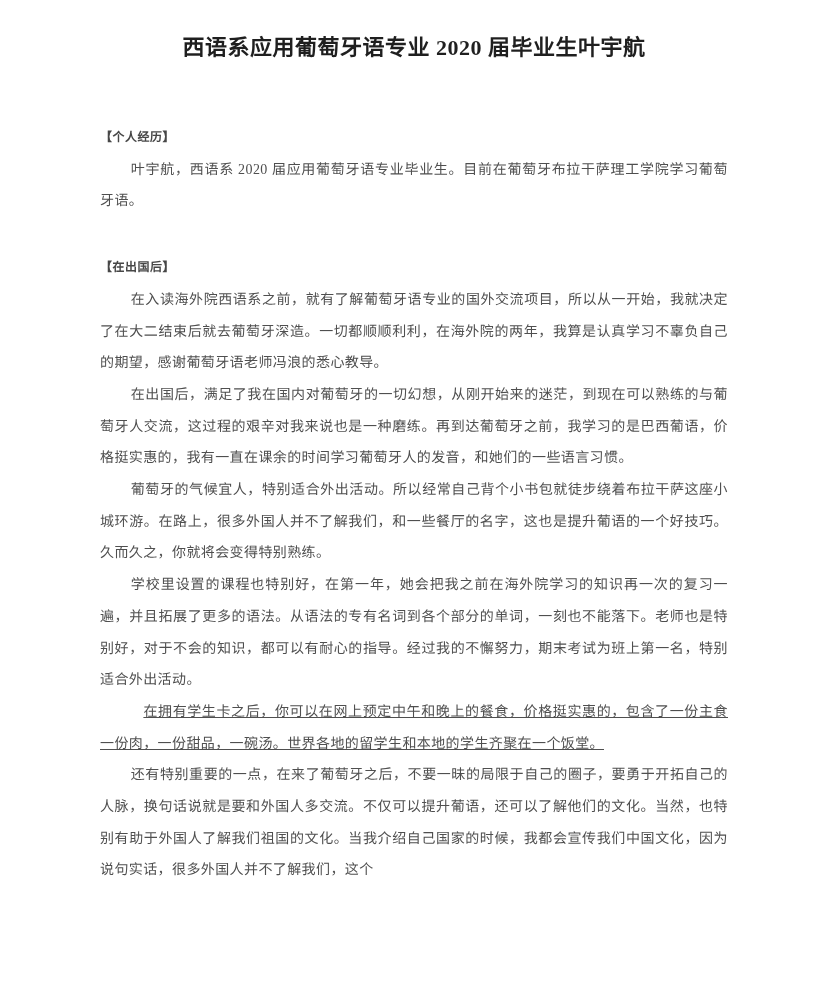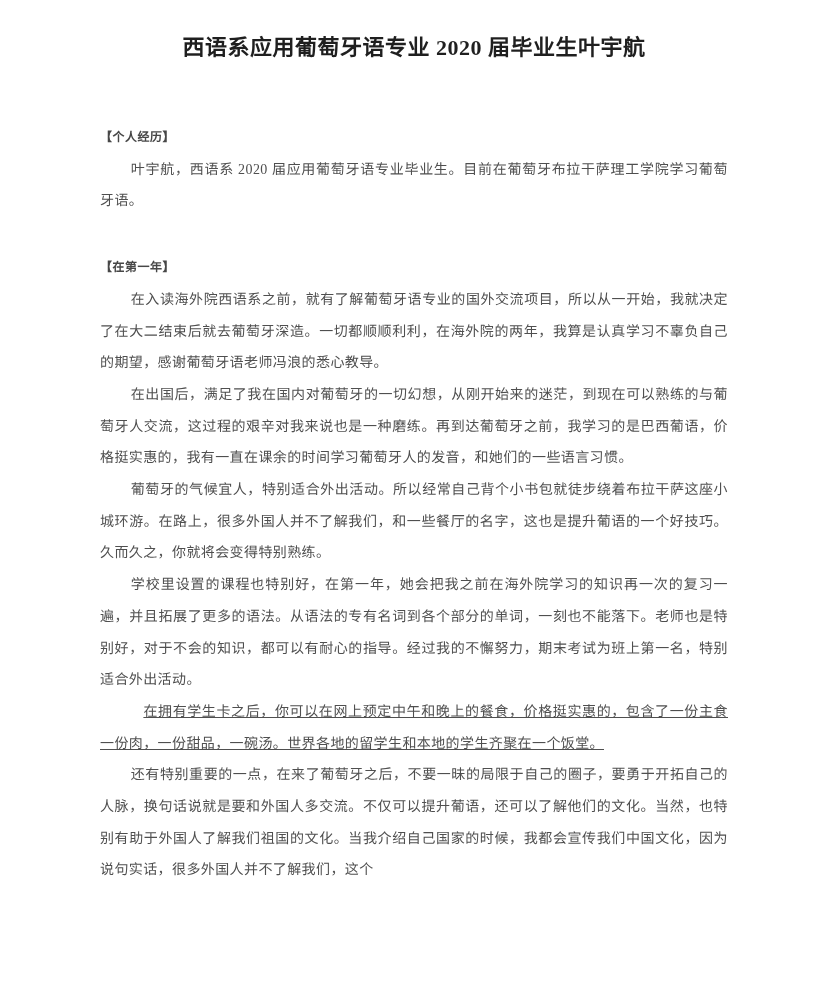--- a/index.html
+++ b/index.html
@@ -64,21 +64,21 @@
 <div class="page">
 
   <h1 class="doc-title">西语系应用葡萄牙语专业 2020 届毕业生叶宇航</h1>
 
   <section>
     <h2 class="section-header first">【个人经历】</h2>
     <p class="para">叶宇航，西语系 2020 届应用葡萄牙语专业毕业生。目前在葡萄牙布拉干萨理工学院学习葡萄牙语。</p>
   </section>
 
   <section>
-    <h2 class="section-header second">【在第一年】</h2>
+    <h2 class="section-header second">【在出国后】</h2>
     <p class="para">在入读海外院西语系之前，就有了解葡萄牙语专业的国外交流项目，所以从一开始，我就决定了在大二结束后就去葡萄牙深造。一切都顺顺利利，在海外院的两年，我算是认真学习不辜负自己的期望，感谢葡萄牙语老师冯浪的悉心教导。</p>
     <p class="para">在出国后，满足了我在国内对葡萄牙的一切幻想，从刚开始来的迷茫，到现在可以熟练的与葡萄牙人交流，这过程的艰辛对我来说也是一种磨练。再到达葡萄牙之前，我学习的是巴西葡语，价格挺实惠的，我有一直在课余的时间学习葡萄牙人的发音，和她们的一些语言习惯。</p>
     <p class="para">葡萄牙的气候宜人，特别适合外出活动。所以经常自己背个小书包就徒步绕着布拉干萨这座小城环游。在路上，很多外国人并不了解我们，和一些餐厅的名字，这也是提升葡语的一个好技巧。久而久之，你就将会变得特别熟练。</p>
     <p class="para">学校里设置的课程也特别好，在第一年，她会把我之前在海外院学习的知识再一次的复习一遍，并且拓展了更多的语法。从语法的专有名词到各个部分的单词，一刻也不能落下。老师也是特别好，对于不会的知识，都可以有耐心的指导。经过我的不懈努力，期末考试为班上第一名，特别适合外出活动。</p>
     <p class="para indent-extra">在拥有学生卡之后，你可以在网上预定中午和晚上的餐食，价格挺实惠的，包含了一份主食一份肉，一份甜品，一碗汤。世界各地的留学生和本地的学生齐聚在一个饭堂。</p>
     <p class="para">还有特别重要的一点，在来了葡萄牙之后，不要一昧的局限于自己的圈子，要勇于开拓自己的人脉，换句话说就是要和外国人多交流。不仅可以提升葡语，还可以了解他们的文化。当然，也特别有助于外国人了解我们祖国的文化。当我介绍自己国家的时候，我都会宣传我们中国文化，因为说句实话，很多外国人并不了解我们，这个</p>
   </section>
 
 </div>
 

